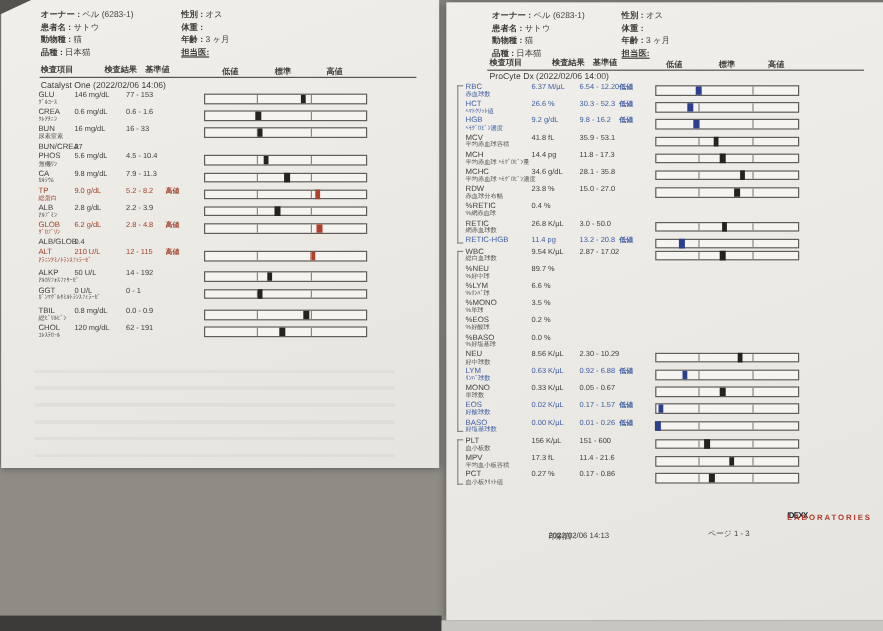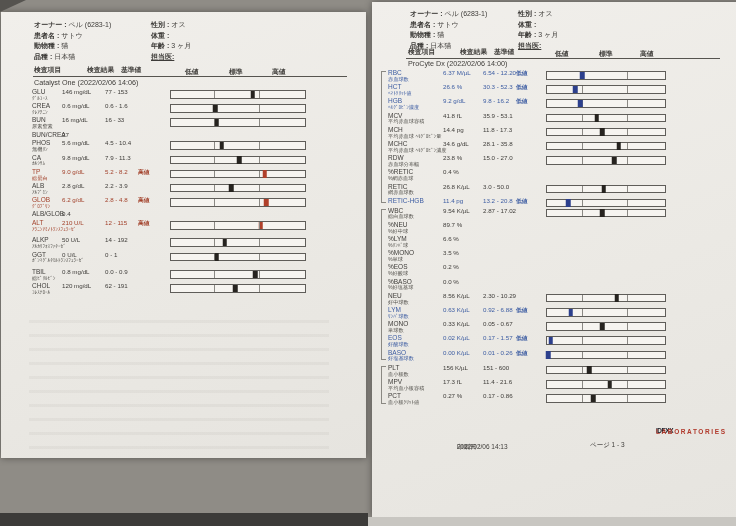--- a/index.html
+++ b/index.html
@@ -3,21 +3,21 @@
 <meta charset="utf-8">
 <style>
   html,body{margin:0;padding:0;}
   body{width:736px;height:526px;position:relative;overflow:hidden;
        font-family:"Liberation Sans","DejaVu Sans",sans-serif;
        background:#8f8c86;}
   .photo{position:absolute;inset:0;}
   
   .page{position:absolute;background:linear-gradient(160deg,#f1efeb 0%,#ebe9e4 55%,#e6e4df 100%);
         box-shadow:0 0 7px rgba(0,0,0,.4);overflow:hidden;color:#3e3c39;}
-  .pg-l{left:1px;top:12px;width:365px;height:446px;}
+  .pg-l{left:1px;top:0;width:365px;height:390px;}
   .pg-r{left:372px;top:2px;width:364px;height:515px;padding-left:26px;}
   .corner-tl{position:absolute;left:0;top:0;width:26px;height:12px;background:#55534f;
              clip-path:polygon(0 0,100% 0,0 100%);z-index:5;}
   .band-bl{position:absolute;left:0;top:513px;width:368px;height:13px;background:#3c3b39;}
   .band-br{position:absolute;left:368px;top:517px;width:368px;height:9px;background:#c8c6c1;}
   
   .info{position:absolute;font-size:7px;line-height:10.5px;}
   .info-l{left:33px;top:8px;}
   .info-r{left:150px;top:8px;}
   .pg-r .info-l{left:38px;top:7px;}

